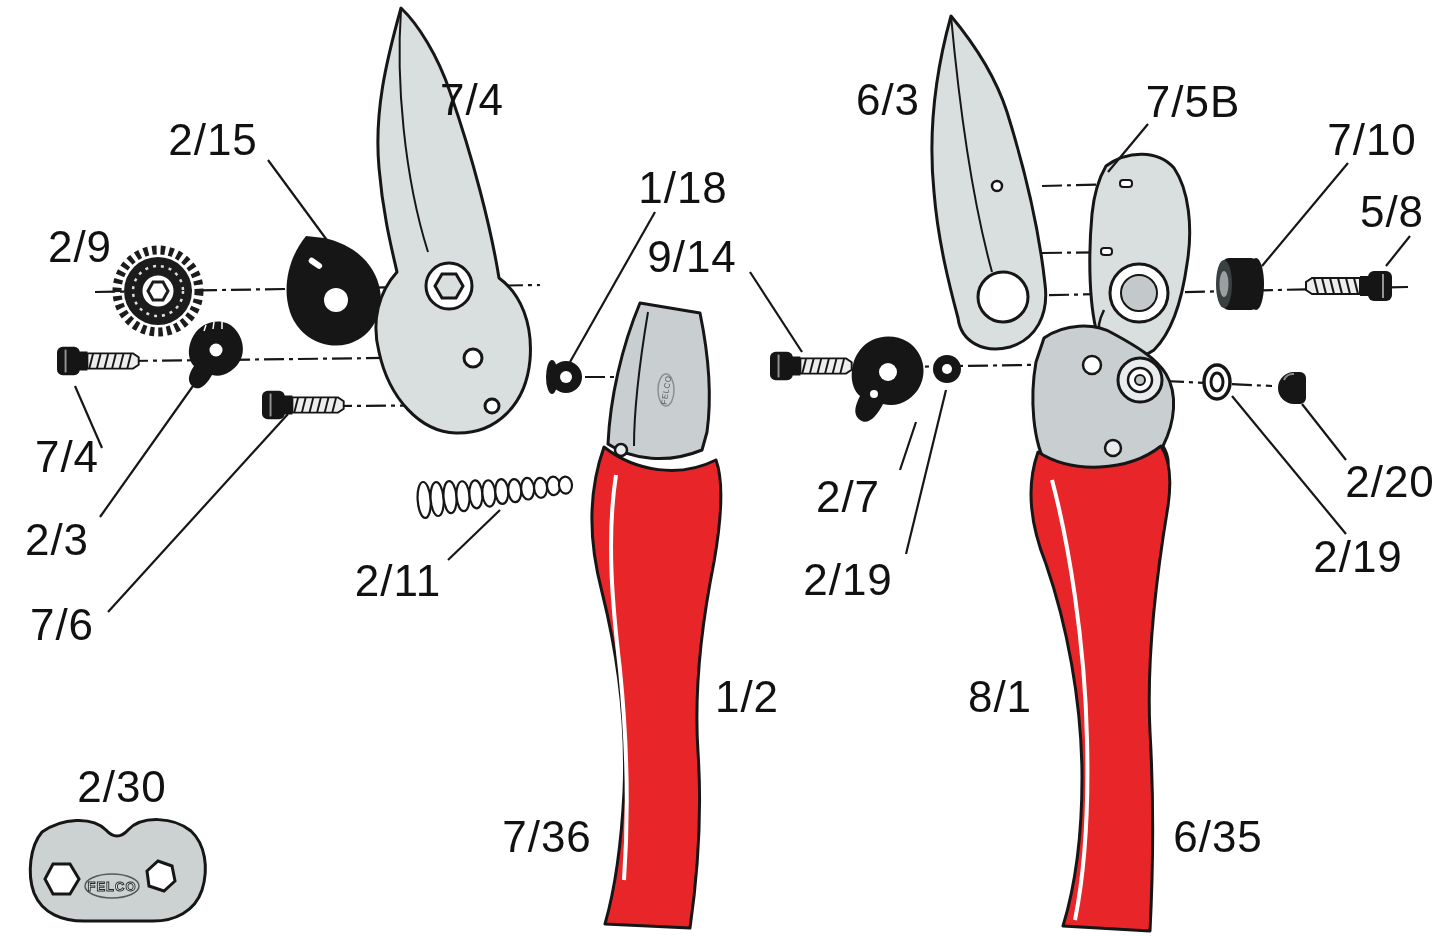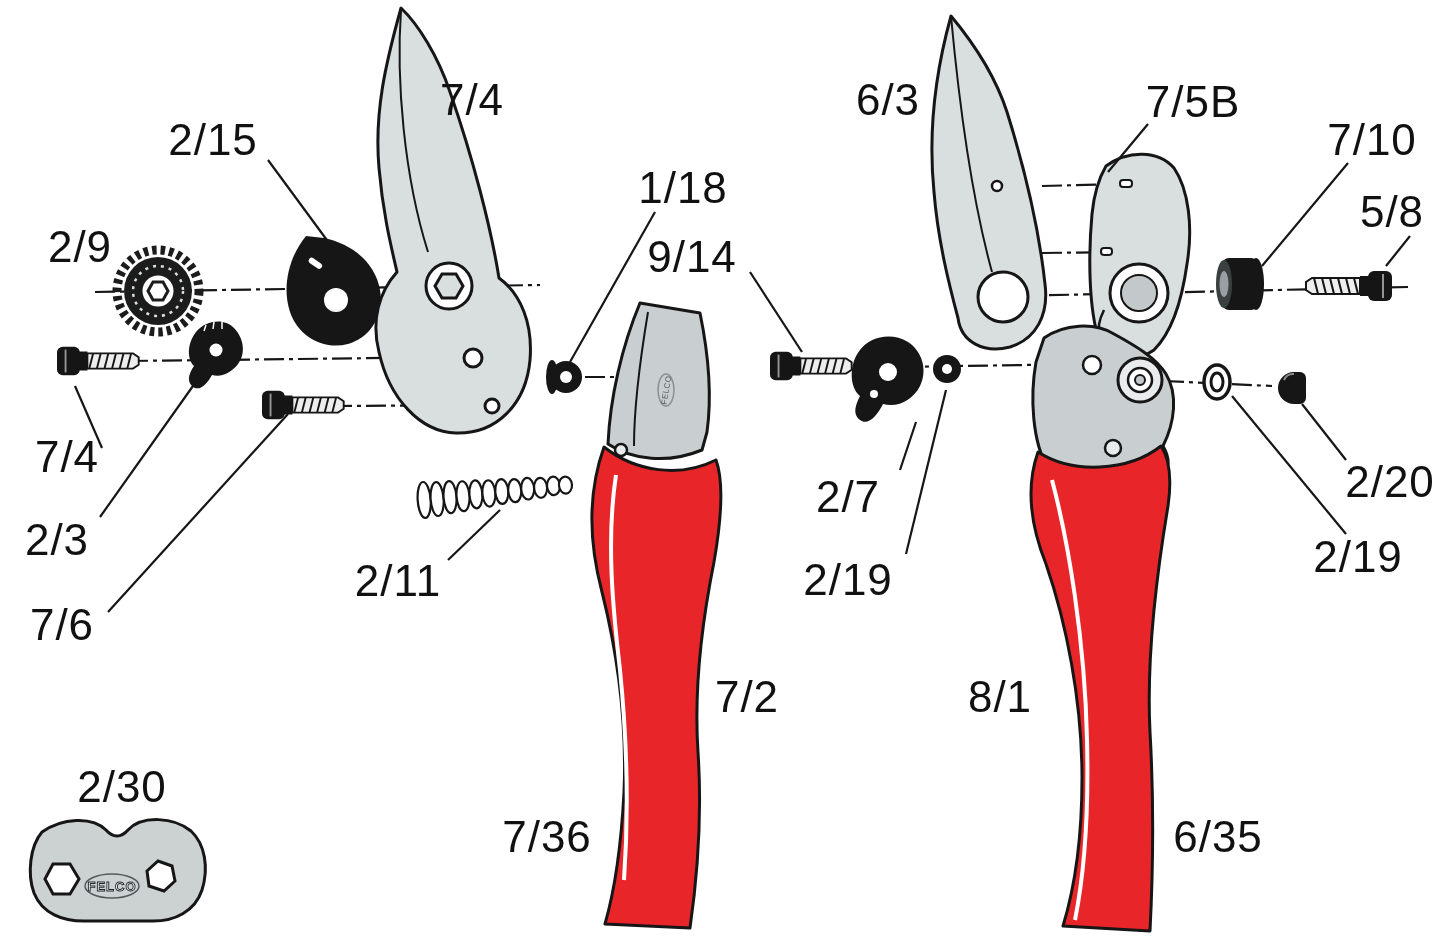--- a/index.html
+++ b/index.html
@@ -222,18 +222,18 @@
   <div class="label" style="left:683px;top:188px">1/18</div>
   <div class="label" style="left:692px;top:257px">9/14</div>
   <div class="label" style="left:888px;top:100px">6/3</div>
   <div class="label" style="left:1193px;top:102px">7/5B</div>
   <div class="label" style="left:1372px;top:140px">7/10</div>
   <div class="label" style="left:1392px;top:212px">5/8</div>
   <div class="label" style="left:848px;top:497px">2/7</div>
   <div class="label" style="left:848px;top:580px">2/19</div>
   <div class="label" style="left:1390px;top:482px">2/20</div>
   <div class="label" style="left:1358px;top:557px">2/19</div>
-  <div class="label" style="left:747px;top:697px">7/2</div>
+  <div class="label" style="left:747px;top:697px">1/2</div>
   <div class="label" style="left:1000px;top:697px">8/1</div>
   <div class="label" style="left:547px;top:837px">7/36</div>
   <div class="label" style="left:1218px;top:837px">6/35</div>
   <div class="label" style="left:122px;top:787px">2/30</div>
 </div>
 
 </body></html>

